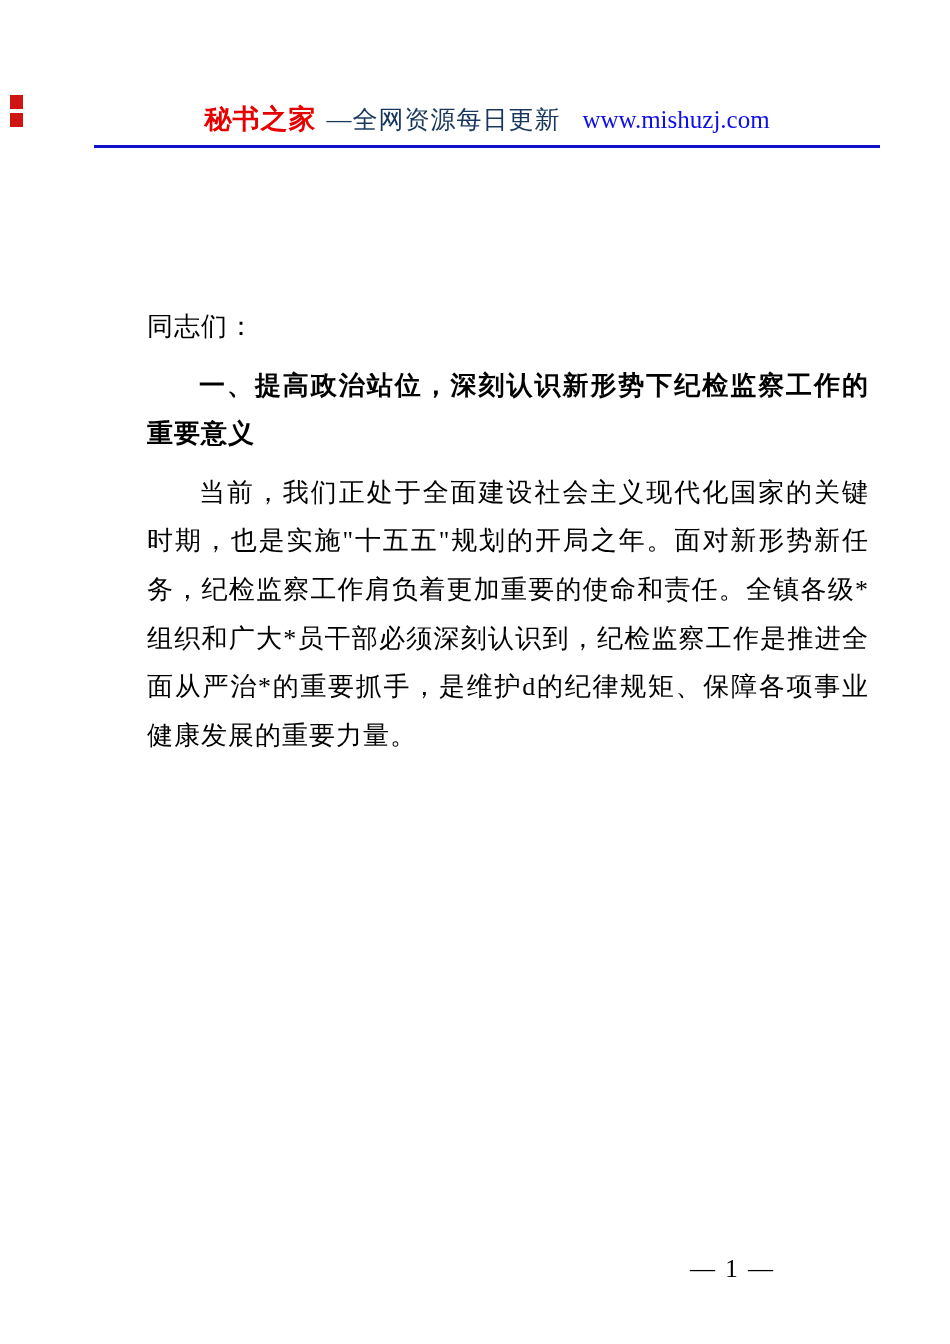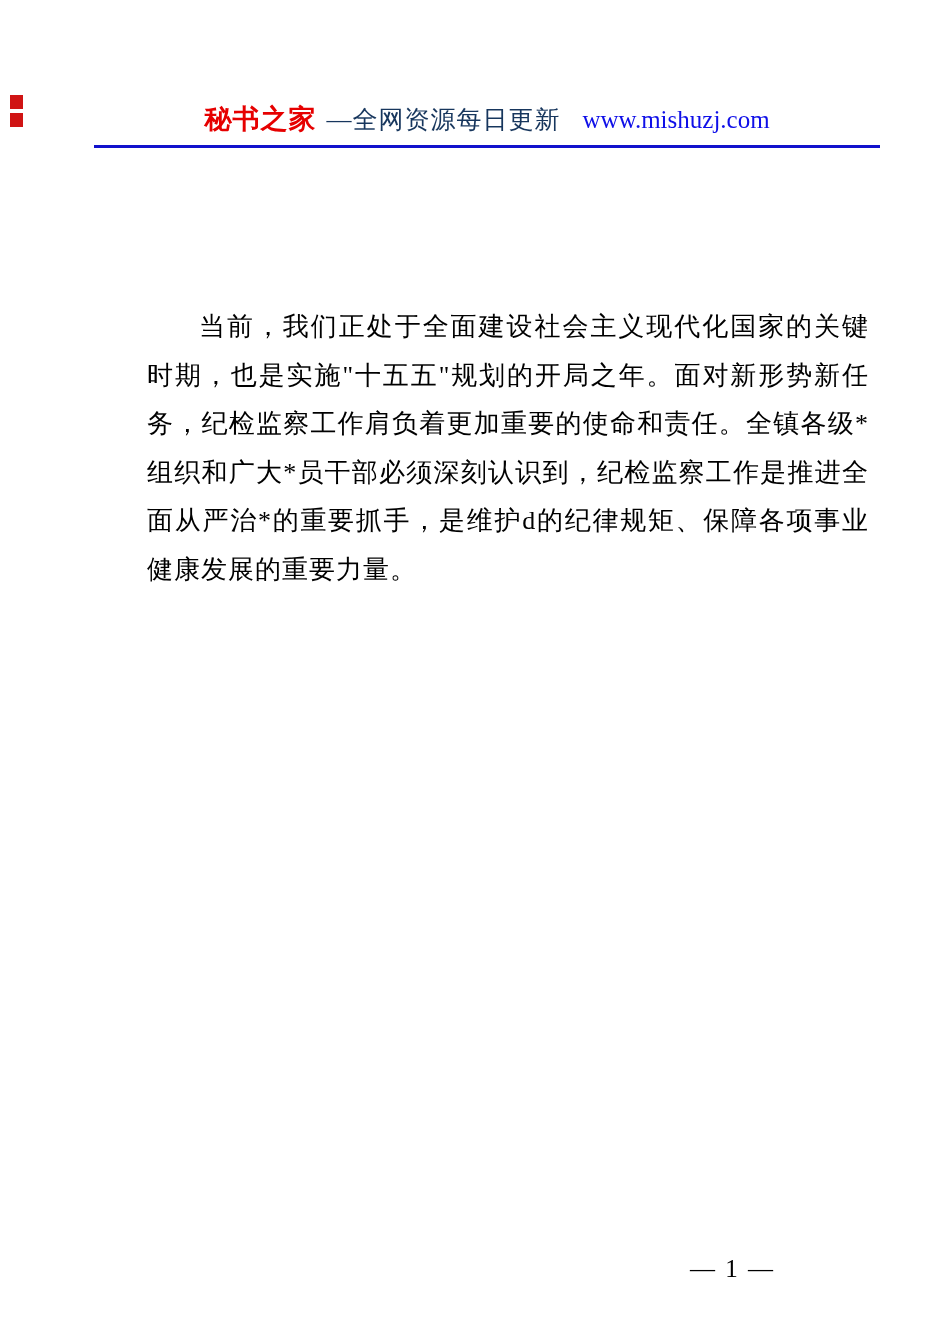--- a/index.html
+++ b/index.html
@@ -109,18 +109,20 @@
   <div class="red-mark red-mark-bottom"></div>
 
   <div class="site-header">
     <span class="site-brand">秘书之家</span><span class="site-tagline">—全网资源每日更新</span><span class="site-url">www.mishuzj.com</span>
   </div>
 
   <div class="header-divider"></div>
 
 
   <div class="doc-body">
+    <p class="salutation">同志们：</p>
+    <p class="heading">一、提高政治站位，深刻认识新形势下纪检监察工作的重要意义</p>
     <p class="para">当前，我们正处于全面建设社会主义现代化国家的关键时期，也是实施"十五五"规划的开局之年。面对新形势新任务，纪检监察工作肩负着更加重要的使命和责任。全镇各级*组织和广大*员干部必须深刻认识到，纪检监察工作是推进全面从严治*的重要抓手，是维护d的纪律规矩、保障各项事业健康发展的重要力量。</p>
   </div>
 
   <div class="page-number">— 1 —</div>
 
 </div>
 
 </body></html>

